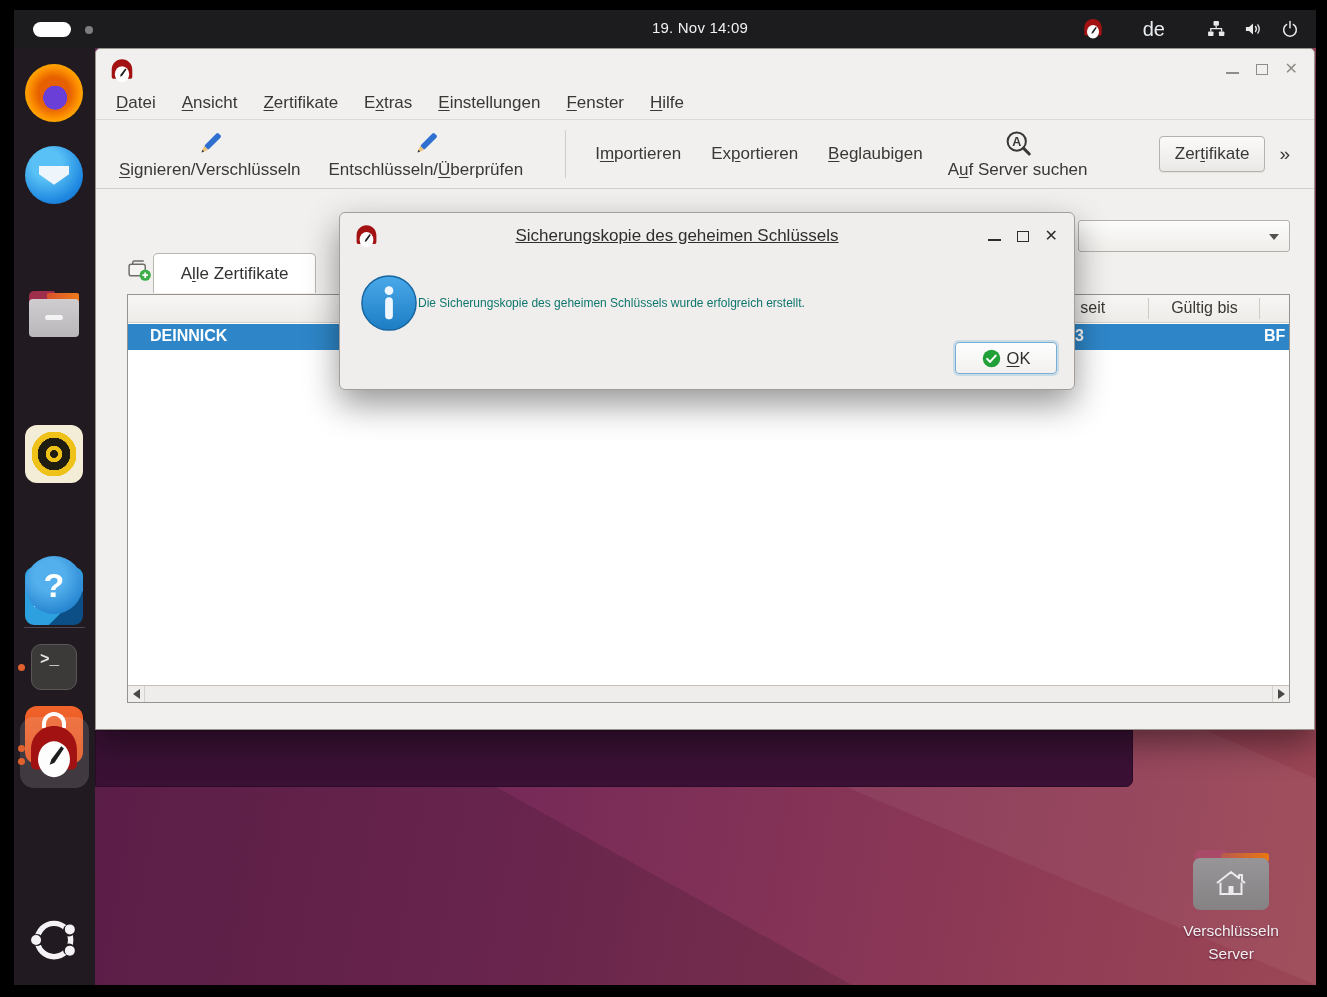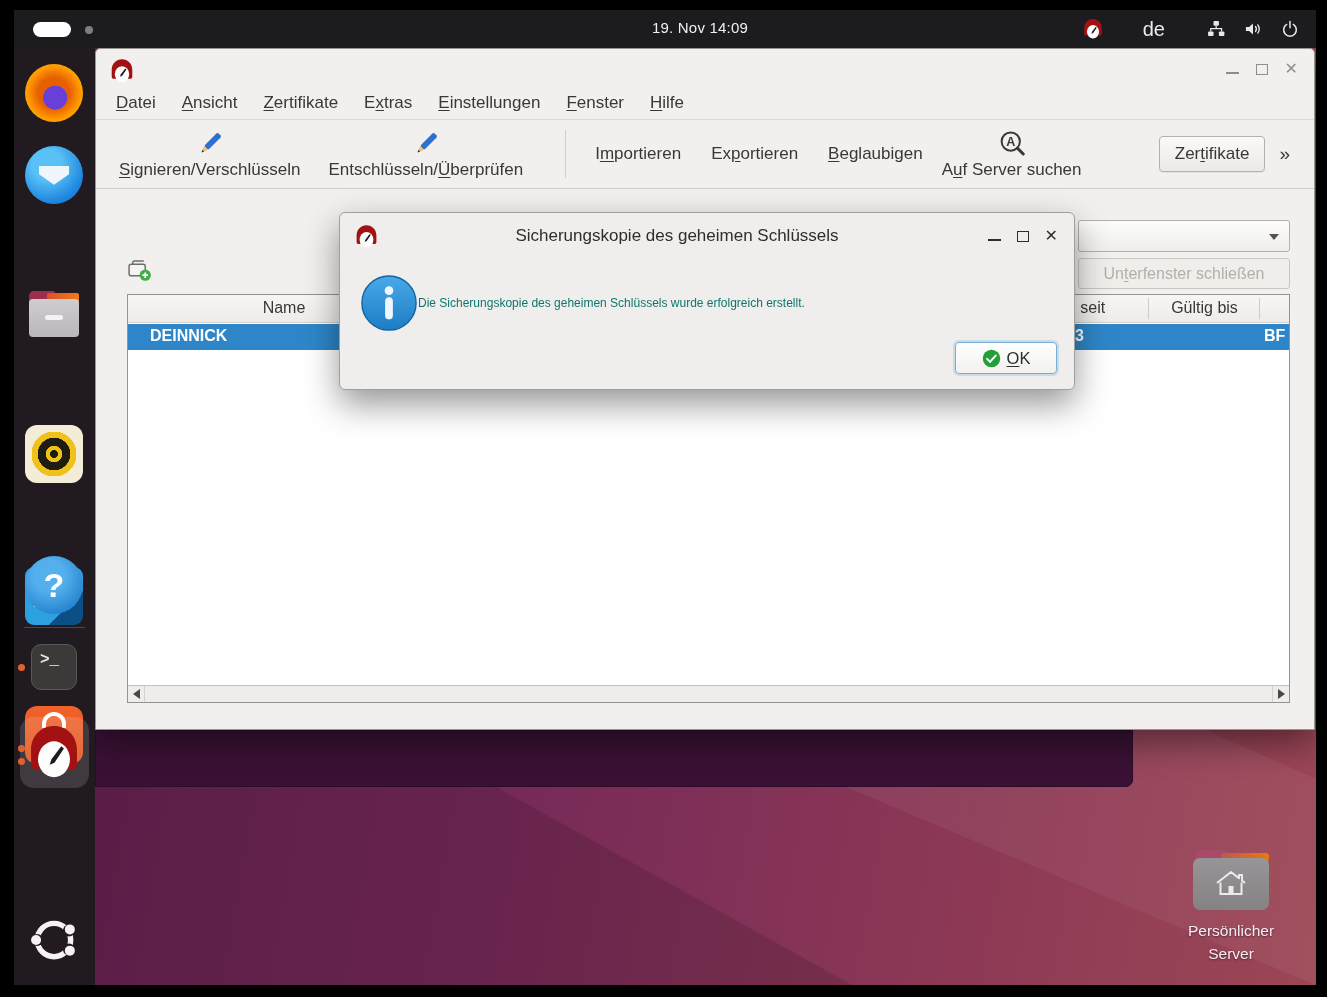--- a/index.html
+++ b/index.html
@@ -120,21 +120,21 @@
   .hs-left { left:0; border-right:1px solid #d5d2ce; }
   .hs-right { right:0; border-left:1px solid #d5d2ce; }
   .tri-l { width:0; height:0; border-top:5px solid transparent; border-bottom:5px solid transparent; border-right:7px solid #4a4845; }
   .tri-r { width:0; height:0; border-top:5px solid transparent; border-bottom:5px solid transparent; border-left:7px solid #4a4845; }
 
   
   .dlg { position:absolute; left:339px; top:212px; width:736px; height:178px; background:#efeeec;
       border:1px solid #a29f9b; border-radius:6px; box-shadow:0 14px 34px rgba(0,0,0,.42); z-index:10; }
   .dlg-titlebar { position:relative; height:46px; }
   .dlg-titlebar .kicon { position:absolute; left:14px; top:11px; width:25px; height:25px; }
-  .dlg-title { position:absolute; left:60px; right:120px; top:13px; text-align:center; font-size:17px; color:#2f2e2c; white-space:nowrap; }
+  .dlg-title { position:absolute; left:60px; right:120px; top:13px; text-align:center; font-size:17px; color:#2f2e2c; white-space:nowrap;text-decoration:underline; }
   .dlg .win-ctrls { right:16px; top:15px; gap:16px; }
   .dlg-body { position:absolute; left:0; right:0; top:46px; height:88px; display:flex; align-items:center; padding:0 20px; }
   .info-svg { width:58px; height:58px; flex:none; }
   .dlg-msg { font-size:12px; color:#0f766e; white-space:nowrap; }
   .btn-ok { position:absolute; right:17px; top:129px; height:32px; min-width:102px; display:inline-flex; align-items:center; justify-content:center; gap:6px;
       background:linear-gradient(#fefefe,#f2f1ef); border:1px solid #78aed6; border-radius:4px;
       box-shadow:0 0 0 2px rgba(130,185,225,.35); font-size:16.5px; color:#2f2e2c; padding:0 14px; }
   .btn-ok svg { width:19px; height:19px; }
 </style>
 </head>
@@ -226,21 +226,21 @@
   <div class="desk-icon">
     <div class="home-folder">
       <div class="flap"></div>
       <div class="strip"></div>
       <div class="fbody"></div>
       <svg width="36" height="30">
           <use href="#home-icon"></use>
         </svg>
     </div>
     <div class="desk-label">
-      <div>Persönlicher</div>
+      <div>Verschlüsseln</div>
       <div>Server</div>
     </div>
   </div>
 
   <div class="mwin">
     <div class="mwin-titlebar">
       <svg class="kicon" width="26" height="26">
           <use href="#kleo-icon"></use>
         </svg>
       <div class="win-ctrls">
@@ -270,21 +270,21 @@
       <div class="tool-big">
         <svg>
             <use href="#pen-icon"></use>
           </svg>
         <span>Entschlüsseln/<u>Ü</u>berprüfen</span>
       </div>
       <div class="tool-sep"></div>
       <span class="tool-text">I<u>m</u>portieren</span>
       <span class="tool-text">Ex<u>p</u>ortieren</span>
       <span class="tool-text"><u>B</u>eglaubigen</span>
-      <div class="tool-big" style="margin-left:4px">
+      <div class="tool-big" style="margin-left:10px">
         <svg>
             <use href="#lookup-icon"></use>
           </svg>
         <span>A<u>u</u>f Server suchen</span>
       </div>
       <div class="btn-zert">
         <span>Zer<u>t</u>ifikate</span>
       </div>
       <span class="chevron">»</span>
     </div>
@@ -292,27 +292,26 @@
 
     <div class="combo">
       <div class="arrow"></div>
     </div>
 
     <div class="newtab-btn">
       <svg width="25" height="26">
           <use href="#newtab-icon"></use>
         </svg>
     </div>
-    <div class="btn-closesub">
-      <span>Un<u>t</u>erfenster schließen</span>
+    <div class="tab-active">
+      <span>A<u>l</u>le Zertifikate</span>
     </div>
 
     <div class="table-frame">
       <div class="thead">
-        <span class="h-name">Name</span>
         <span class="h-since">Gültig seit</span>
         <span class="h-until">Gültig bis</span>
         <div class="colsep1"></div>
         <div class="colsep2"></div>
       </div>
       <div class="trow-sel">
         <span class="c-name">DEINNICK</span>
         <span class="c-since">3</span>
         <span class="c-fp">BF</span>
       </div>

